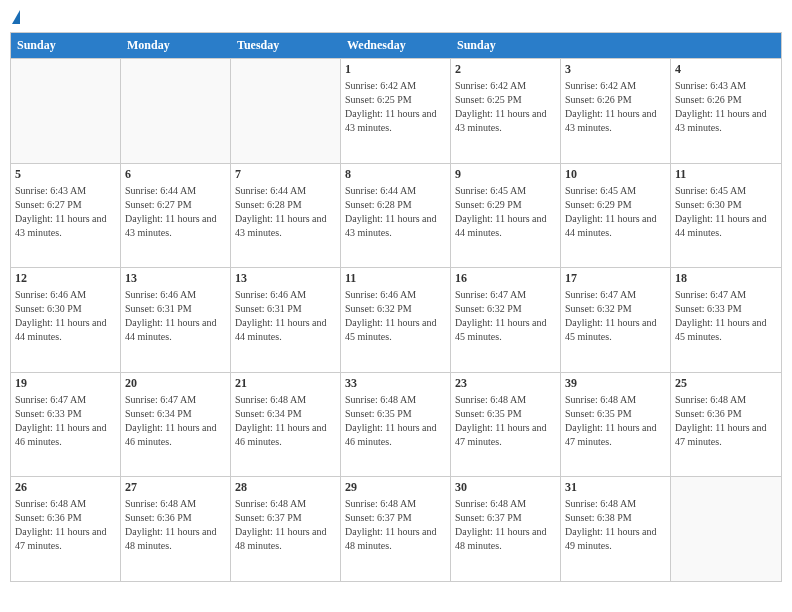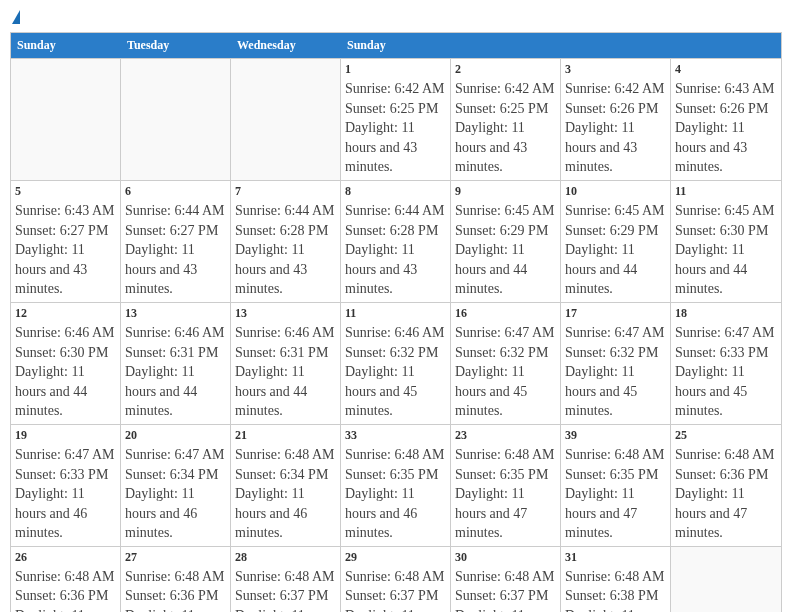--- a/index.html
+++ b/index.html
@@ -106,21 +106,21 @@
     .calendar-cell.empty {
       background: #f9f9f9;
     }
     .cell-date {
       font-size: 12px;
       font-weight: bold;
       margin-bottom: 2px;
       display: block;
     }
     .cell-info {
-      font-size: 14px;
+      font-size: 10px;
       line-height: 1.4;
       color: #444;
     }
   </style>
 </head>
 <body>
 
 <div class="page">
   <div class="header">
     <div class="logo">
@@ -132,20 +132,21 @@
     </div>
     <div class="title-section">
       <div class="main-title"></div>
       <div class="sub-title"></div>
     </div>
   </div>
 
   <div class="calendar">
     <div class="calendar-header">
     <div class="day-header">Sunday</div>
+        <div class="day-header">Monday</div>
         <div class="day-header">Tuesday</div>
         <div class="day-header">Wednesday</div>
         <div class="day-header">Sunday</div>
       </div>
     <div class="calendar-body">
     <div class="calendar-week">
           <div class="calendar-cell empty"></div>
           <div class="calendar-cell empty"></div>
           <div class="calendar-cell empty"></div>
           <div class="calendar-cell">

